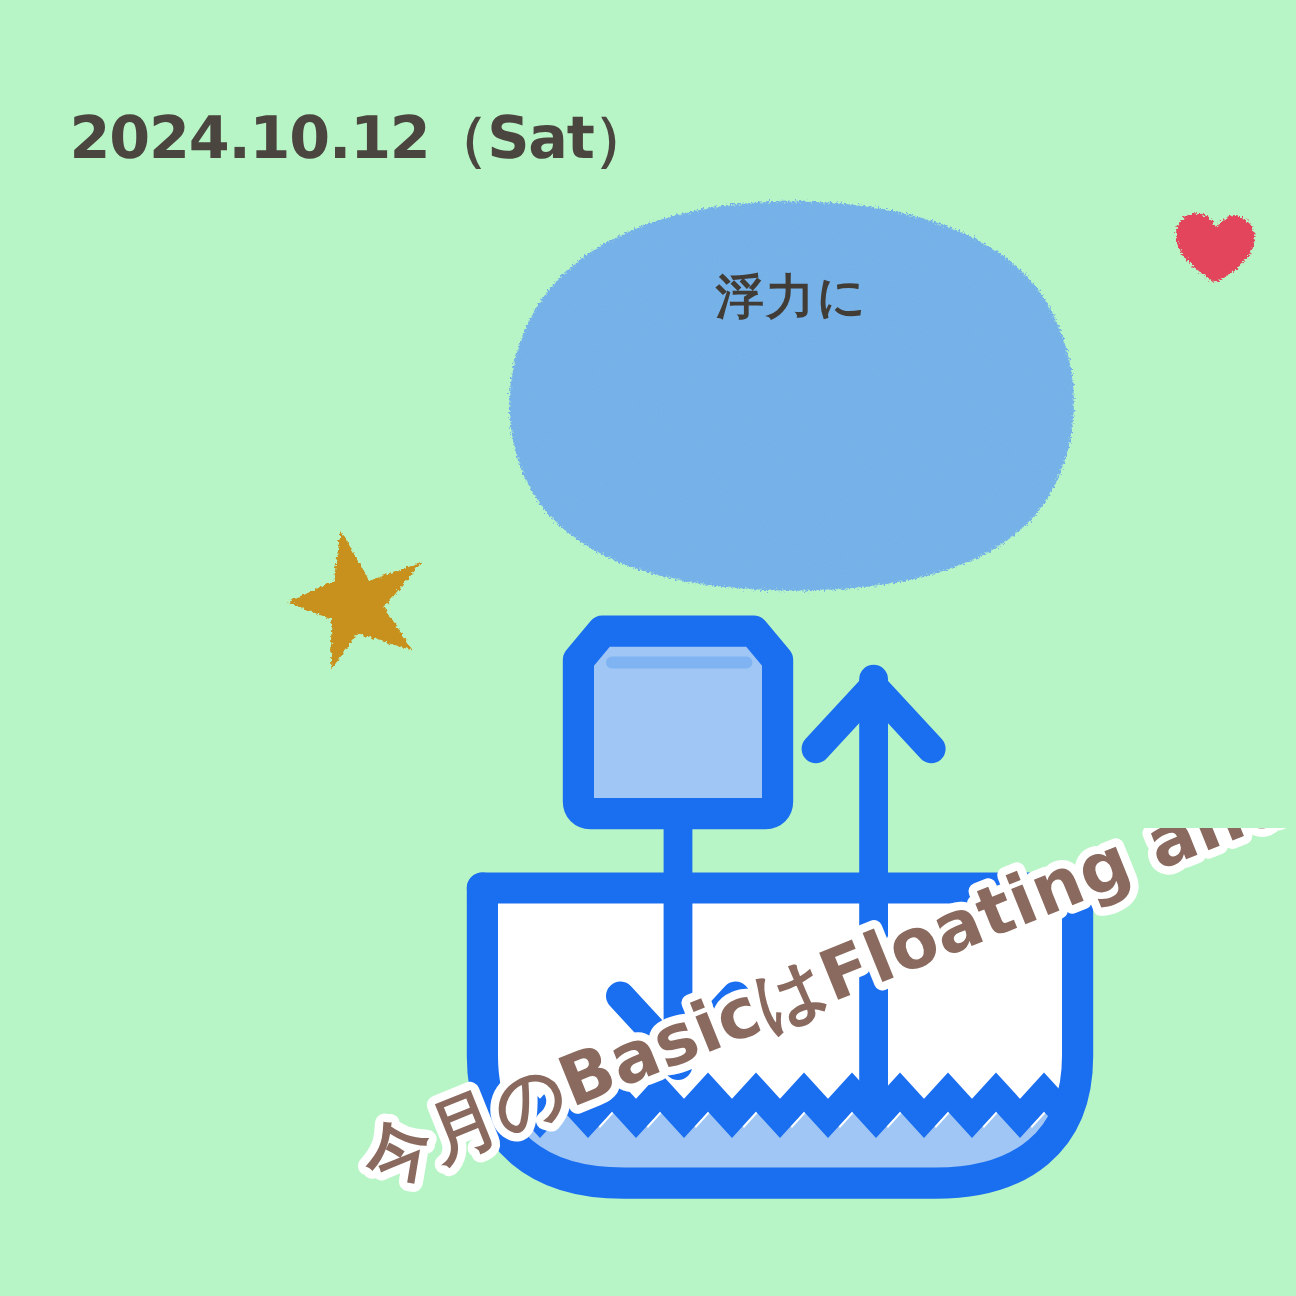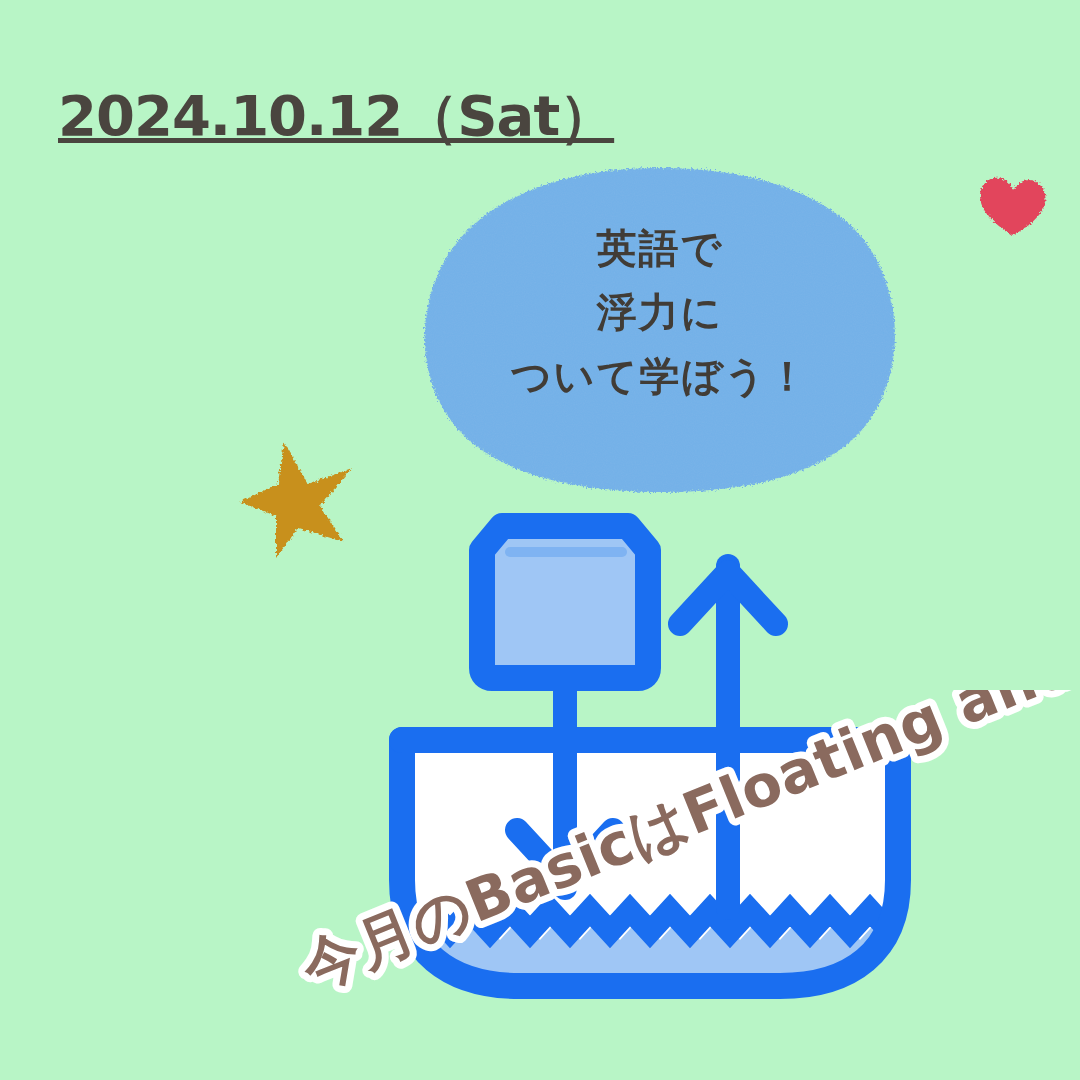--- a/index.html
+++ b/index.html
@@ -24,26 +24,25 @@
   
   #date-block {
     position: absolute;
     left: 58px;
     top: 62px;
     width: 640px;
   }
   .headline-line {
     font-family: "DejaVu Sans", sans-serif;
     font-weight: bold;
-    font-size: 56px;
+    font-size: 49px;
     line-height: 108px;
     letter-spacing: -1px;
     color: #4a453f;
     white-space: nowrap;
-    text-decoration: underline;
   }
 
   
   #speech-bubble {
     position: absolute;
     left: 410px;
     top: 160px;
     width: 500px;
     height: 340px;
   }
@@ -166,23 +165,21 @@
         <path d="M 250 8
                  C 350 8 430 38 462 92
                  C 494 146 492 214 458 262
                  C 424 310 348 332 252 332
                  C 156 332 78 310 42 262
                  C 6 214 6 144 40 92
                  C 74 40 150 8 250 8 Z" fill="#72b0e8"></path>
       </g>
     </svg>
     <div id="bubble-text">
-      <div>英語で</div>
       <div>浮力に</div>
-      <div>ついて学ぼう！</div>
     </div>
   </div>
 
   <div id="star-decoration">
     <svg width="136" height="136" viewBox="0 0 136 136">
       <defs>
         <filter id="starRough" x="-15%" y="-15%" width="130%" height="130%">
           <feTurbulence type="fractalNoise" baseFrequency="0.35" numOctaves="3" seed="11" result="n"></feTurbulence>
           <feDisplacementMap in="SourceGraphic" in2="n" scale="5" xChannelSelector="R" yChannelSelector="G"></feDisplacementMap>
         </filter>

